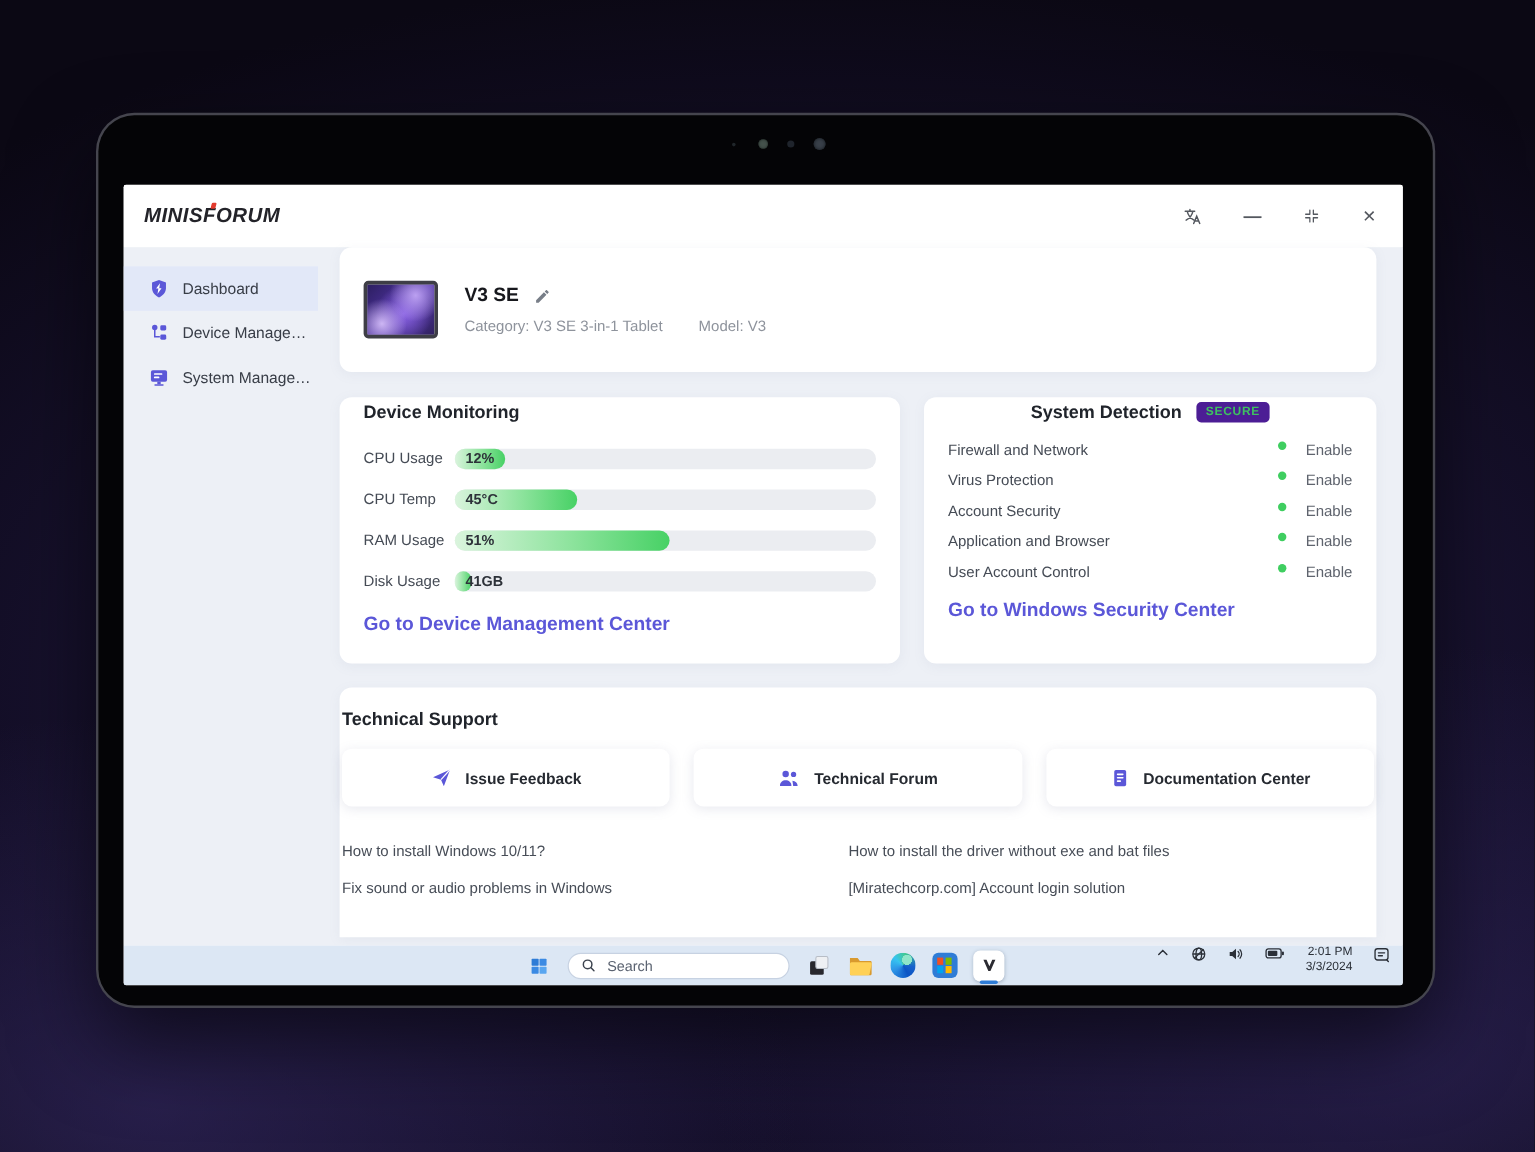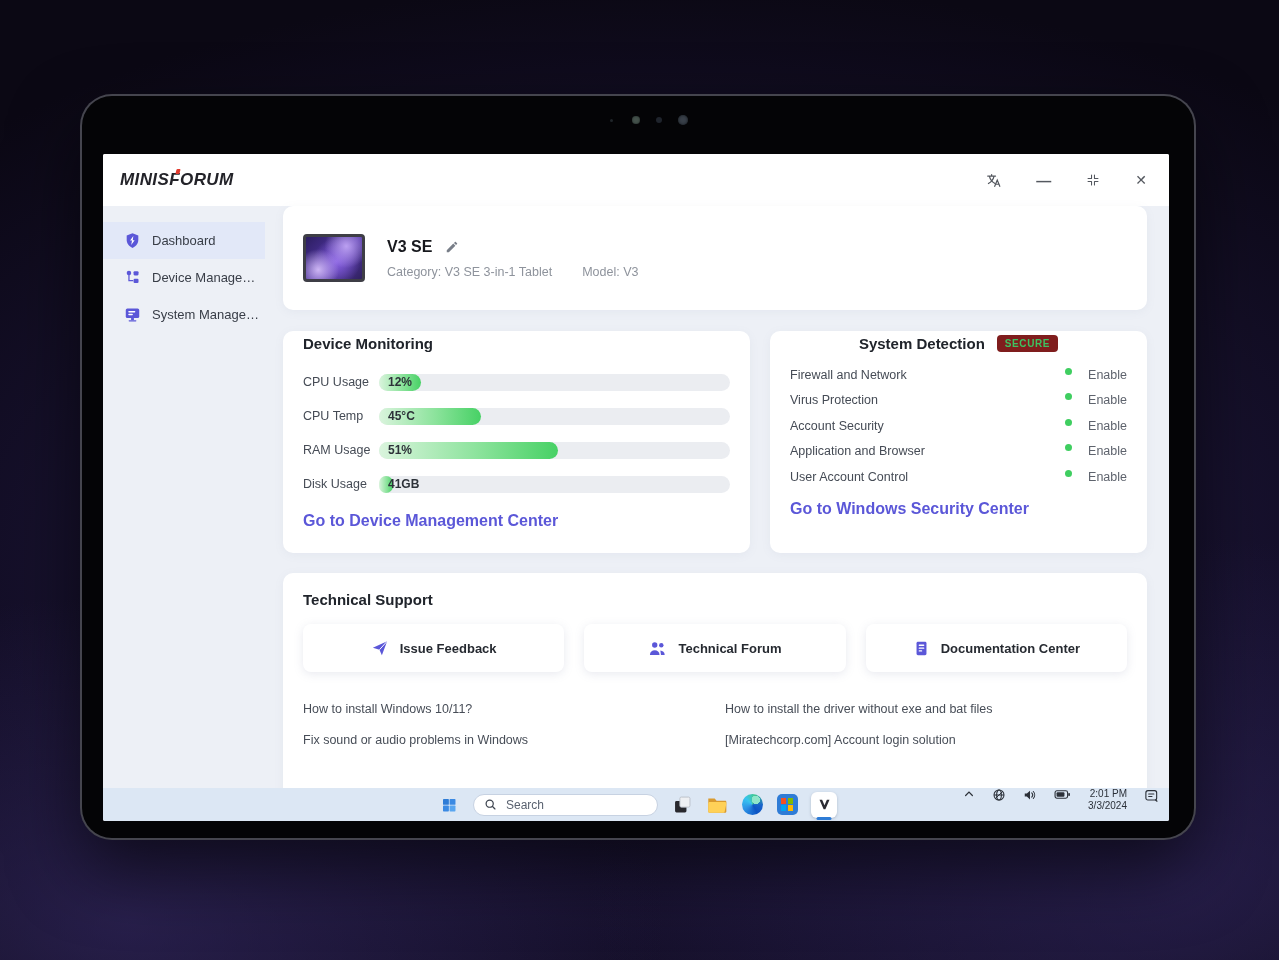--- a/index.html
+++ b/index.html
@@ -51,29 +51,29 @@
   .panel{height:222px;padding:4px 20px;}
   .panel-title{font-size:15px;font-weight:700;color:#20242b;}
   .mon-rows{margin-top:13px;}
   .mon-row{display:flex;align-items:center;height:34px;}
   .mon-label{width:76px;font-size:12.5px;color:#454b55;flex:none;}
   .mon-bar{flex:1;height:17px;background:#ebedf1;border-radius:9px;position:relative;}
   .mon-fill{position:absolute;left:0;top:0;height:100%;border-radius:9px;background:linear-gradient(90deg,#daf4dd 0%,#8ce39c 55%,#47d165 100%);}
   .mon-val{position:absolute;left:9px;top:0;line-height:17px;font-size:12px;font-weight:700;color:#2d3239;}
   .go-link{margin-top:11px;font-size:16px;font-weight:700;color:#5b57d8;cursor:pointer;}
   .det-title-row{display:flex;align-items:center;gap:12px;justify-content:center;}
-  .badge{font-size:10px;font-weight:700;color:#3ec160;background:#7f1d1d;padding:3px 8px;border-radius:4px;letter-spacing:.6px;}
+  .badge{font-size:10px;font-weight:700;color:#3ec160;background:#4c1d95;padding:3px 8px;border-radius:4px;letter-spacing:.6px;}
   .det-rows{margin-top:10px;}
   .det-row{display:flex;justify-content:space-between;align-items:center;height:25.5px;font-size:12.5px;}
   .det-label{color:#454b55;}
   .det-status{display:flex;align-items:flex-start;gap:16px;color:#5e636d;}
   .det-dot{width:7px;height:7px;border-radius:50%;background:#3fce60;}
   .det-card .go-link{margin-top:10px;}
   
-  .support-card{margin-top:20px;height:264px;border-radius:10px 10px 0 0;padding:18px 20px 0;}
+  .support-card{margin-top:20px;height:208px;border-radius:10px 10px 0 0;padding:18px 2px 0;}
   .sup-btns{margin-top:16px;display:grid;grid-template-columns:1fr 1fr 1fr;gap:20px;}
   .sup-btn{height:48px;background:#fff;border-radius:8px;box-shadow:0 2px 10px rgba(125,135,165,.18);
     display:flex;align-items:center;justify-content:center;gap:11px;font-size:13px;font-weight:600;color:#262a31;cursor:pointer;}
   .faqs{margin-top:30px;display:grid;grid-template-columns:422px 1fr;row-gap:17px;font-size:12.5px;color:#474d57;}
   .faq{cursor:pointer;}
   
   .taskbar{position:absolute;left:0;right:0;bottom:0;height:33px;background:#dce7f4;}
   .tb-center{position:absolute;left:335px;top:0;height:100%;display:flex;align-items:center;gap:13px;}
   .search-pill{width:185px;height:22px;border-radius:11px;background:#fff;border:1px solid #c7d2e2;
     display:flex;align-items:center;gap:7px;padding:0 10px;}

